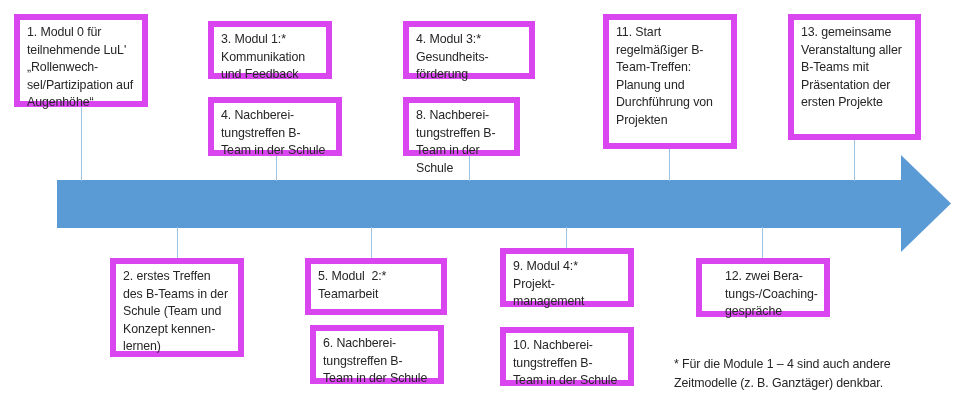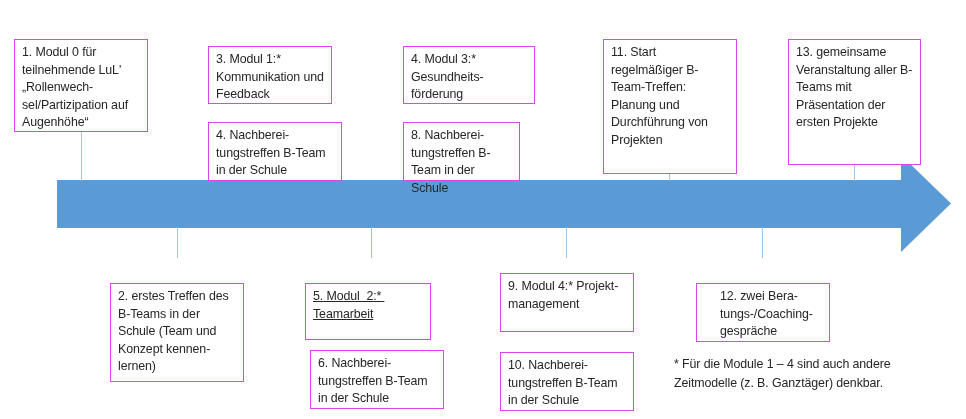--- a/index.html
+++ b/index.html
@@ -14,28 +14,27 @@
     position: relative;
     width: 966px;
     height: 419px;
     background: #ffffff;
     overflow: hidden;
   }
   .node {
     position: absolute;
     box-sizing: border-box;
     background: #ffffff;
-    border: 1px solid #d946ef;
+    border: 6px solid #d946ef;
     color: #262626;
     font-size: 12.4px;
     line-height: 17.6px;
     padding: 4px 6px 3px 7px;
     white-space: pre-wrap;
     letter-spacing: -0.1px;
-    margin-top: 25px;
   }
   .connector {
     position: absolute;
     background: #9DC3E6;
     width: 1px;
   }
   .arrow-body {
     position: absolute;
     background: #5B9BD5;
   }
@@ -81,21 +80,21 @@
   <div class="node" style="left:403px; top:21px; width:132px; height:58px;">4. Modul 3:* Gesundheits-förderung</div>
 
   <div class="node" style="left:403px; top:97px; width:117px; height:59px;">8. Nachberei-tungstreffen B-Team in der Schule</div>
 
   <div class="node" style="left:603px; top:14px; width:134px; height:135px;">11. Start regelmäßiger B-Team-Treffen: Planung und Durchführung von Projekten</div>
 
   <div class="node" style="left:788px; top:14px; width:133px; height:126px;">13. gemeinsame Veranstaltung aller B-Teams mit Präsentation der ersten Projekte</div>
 
   <div class="node" style="left:110px; top:258px; width:134px; height:99px;">2. erstes Treffen des B-Teams in der Schule (Team und Konzept kennen-lernen)</div>
 
-  <div class="node" style="left:305px; top:258px; width:126px; height:57px;text-decoration:underline;">5. Modul  2:* Teamarbeit</div>
+  <div class="node" style="left:305px; top:258px; width:142px; height:57px;">5. Modul  2:* Teamarbeit</div>
 
   <div class="node" style="left:310px; top:325px; width:134px; height:59px;">6. Nachberei-tungstreffen B-Team in der Schule</div>
 
   <div class="node" style="left:500px; top:248px; width:134px; height:59px;">9. Modul 4:* Projekt-management</div>
 
   <div class="node" style="left:500px; top:327px; width:134px; height:59px;">10. Nachberei-tungstreffen B-Team in der Schule</div>
 
   <div class="node" style="left:696px; top:258px; width:134px; height:59px;padding-left:23px;">12. zwei Bera-tungs-/Coaching-gespräche</div>
 
   <div class="footnote" style="left:674px; top:355px; width:280px;">* Für die Module 1 – 4 sind auch andere

